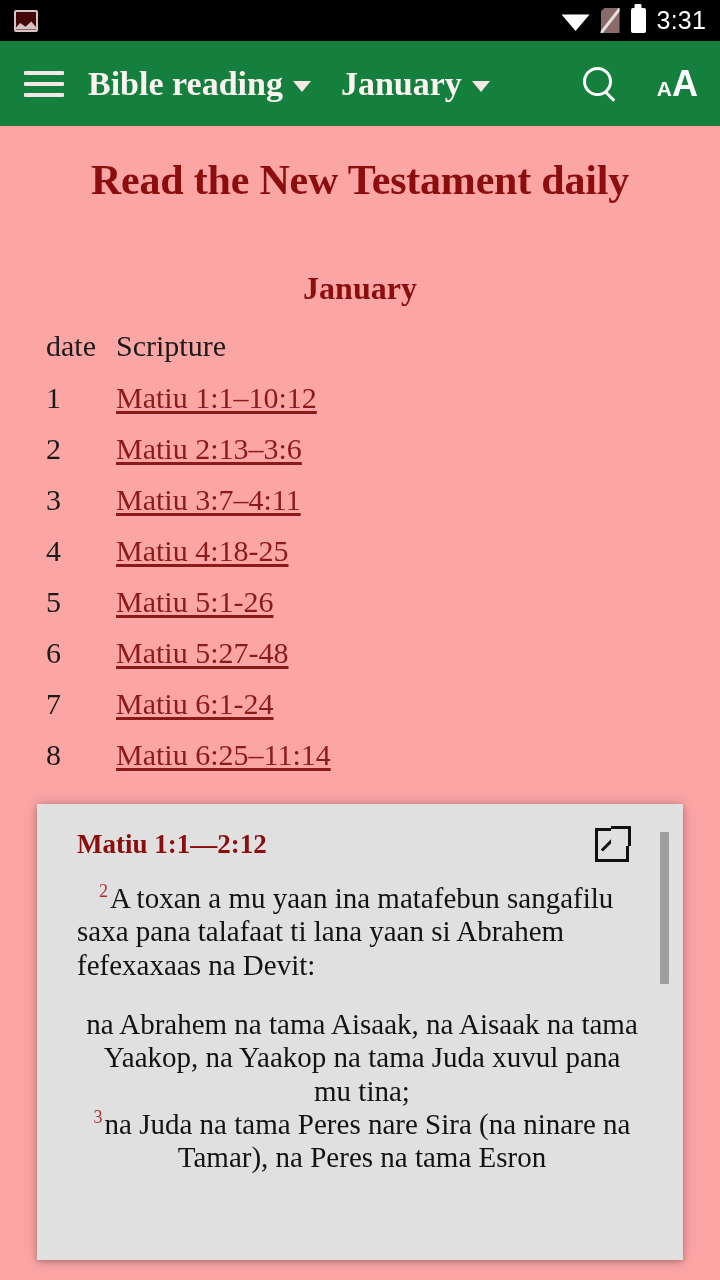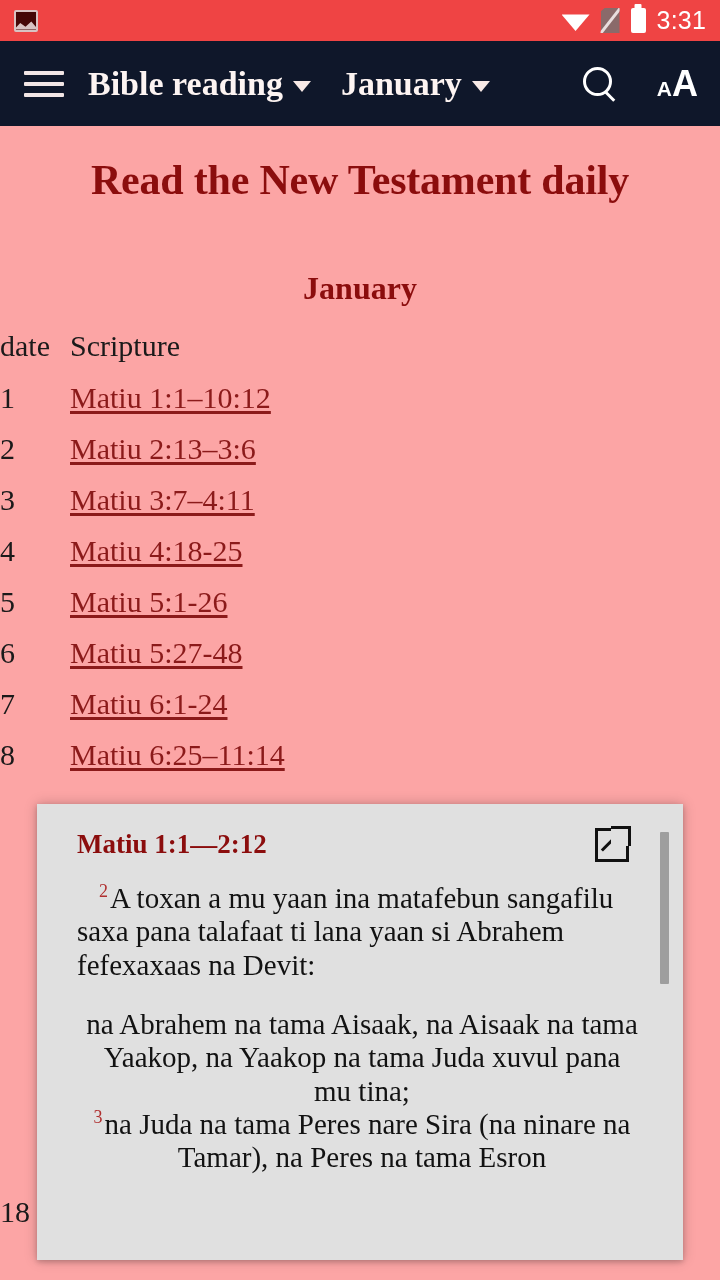--- a/index.html
+++ b/index.html
@@ -17,21 +17,21 @@
     width: 720px;
     height: 1280px;
     overflow: hidden;
     background: #f0f0f0;
   }
 
   
   .statusbar {
     position: relative;
     height: 41px;
-    background: #ef4444;
+    background: #000000;
     display: flex;
     align-items: center;
     padding: 0 14px;
   }
   .status-left { display: flex; align-items: center; gap: 8px; }
   .status-right {
     margin-left: auto;
     display: flex;
     align-items: center;
     gap: 11px;
@@ -91,21 +91,21 @@
     top: -4px; left: 50%;
     transform: translateX(-50%);
     width: 7px; height: 4px;
     background: #ffffff;
     border-radius: 1px 1px 0 0;
   }
 
   
   .toolbar {
     height: 85px;
-    background: #0f172a;
+    background: #15803d;
     display: flex;
     align-items: center;
     padding: 0 22px 0 24px;
     position: relative;
   }
   .toolbar::after {
     content: "";
     position: absolute;
     left: 0; right: 0; bottom: -4px;
     height: 4px;
@@ -205,20 +205,21 @@
   }
   .month-title {
     color: #8b0d0d;
     font-size: 32px;
     font-weight: bold;
     text-align: center;
     margin-top: 62px;
   }
   .reading-table {
     margin-top: 22px;
+    padding-left: 46px;
     font-size: 30px;
   }
   .rt-head, .rt-row {
     display: flex;
     align-items: baseline;
   }
   .rt-head { color: #1a1a1a; margin-bottom: 18px; }
   .rt-row { margin-bottom: 17px; }
   .rt-date {
     width: 70px;

